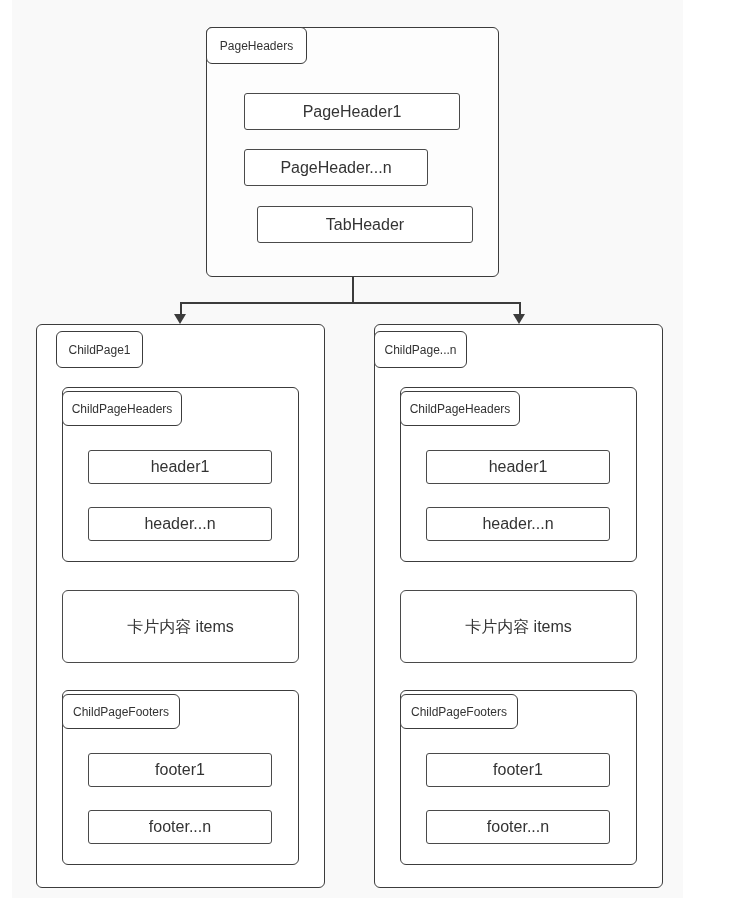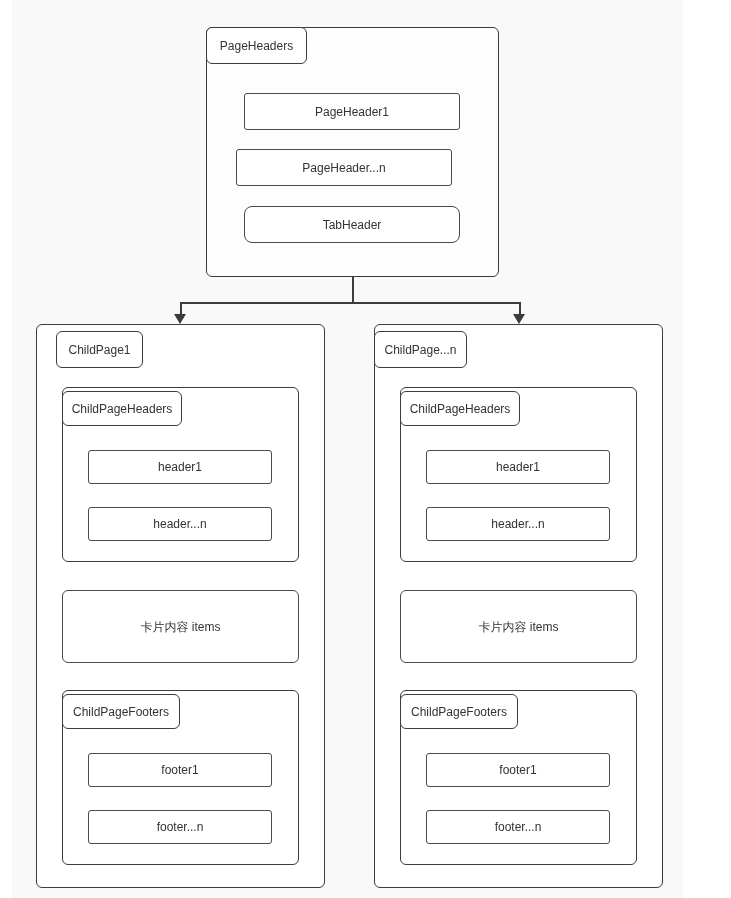--- a/index.html
+++ b/index.html
@@ -62,21 +62,21 @@
   .item {
     position: absolute;
     box-sizing: border-box;
     background: #ffffff;
     border: 1.5px solid #4a4a4a;
     border-radius: 3px;
     display: flex;
     align-items: center;
     justify-content: center;
     color: #333333;
-    font-size: 12px;
+    font-size: 16px;
     line-height: 1;
     white-space: nowrap;
   }
   .item.card {
     border-radius: 6px;
     text-align: center;
   }
 
   
   .conn-v, .conn-h {
@@ -103,24 +103,24 @@
 
   <div class="group parent" style="left:206px; top:27px; width:293px; height:250px;"></div>
 
   <div class="group-label" style="left:206px; top:27px; width:101px; height:37px;">
     <span>PageHeaders</span>
   </div>
 
   <div class="item" style="left:244px; top:93px; width:216px; height:37px;">
     <span>PageHeader1</span>
   </div>
-  <div class="item" style="left:236px; top:149px; width:216px; height:37px;text-align:right;">
+  <div class="item" style="left:244px; top:149px; width:184px; height:37px;text-align:right;">
     <span>PageHeader...n</span>
   </div>
-  <div class="item" style="left:244px; top:206px; width:216px; height:37px;border-radius:8px;">
+  <div class="item" style="left:257px; top:206px; width:216px; height:37px;">
     <span>TabHeader</span>
   </div>
 
   <div class="conn-v" style="left:352px; top:277px; height:26px;"></div>
   <div class="conn-h" style="left:180px; top:302px; width:340px;"></div>
   <div class="conn-v" style="left:180px; top:302px; height:14px;"></div>
   <div class="conn-v" style="left:519px; top:302px; height:14px;"></div>
   <div class="arrow-head" style="left:174px; top:314px;"></div>
   <div class="arrow-head" style="left:513px; top:314px;"></div>
 

